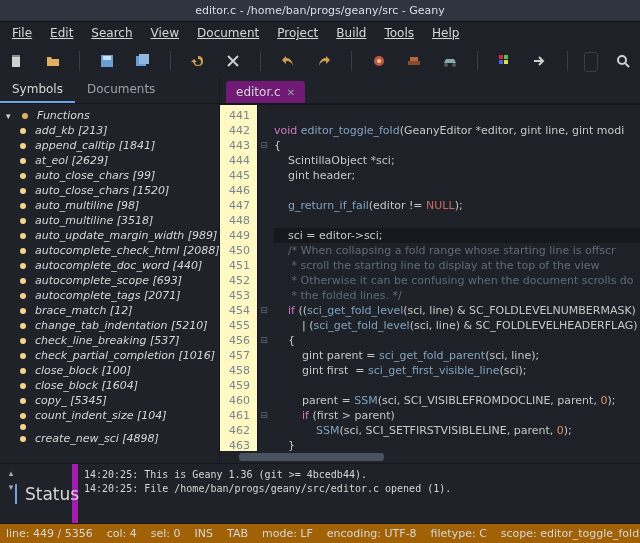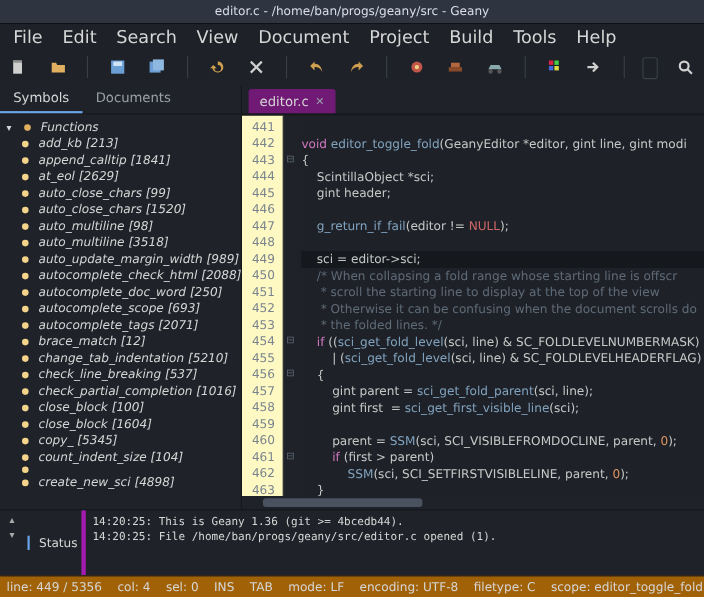--- a/index.html
+++ b/index.html
@@ -19,21 +19,21 @@
     --func:#81a2be;
     --ident:#c5c8c6;
     --comment:#5f6b78;
     --type:#8abeb7;
     --hl-line:#15181c;
   }
   *{box-sizing:border-box;font-family:"DejaVu Sans","Segoe UI",sans-serif;}
   html,body{margin:0;padding:0;background:#1b1f25;}
   #app{width:640px;height:543px;background:var(--bg);color:var(--fg);display:flex;flex-direction:column;overflow:hidden;position:relative;}
   .titlebar{height:22px;background:#2e3440;color:#d8dee9;font-size:11px;display:flex;align-items:center;justify-content:center;border-bottom:1px solid var(--border);}
-  .menubar{height:22px;background:var(--bg);display:flex;align-items:center;padding:0 4px;gap:2px;font-size:16px;color:var(--fg);}
+  .menubar{height:22px;background:var(--bg);display:flex;align-items:center;padding:0 4px;gap:2px;font-size:12px;color:var(--fg);text-decoration:underline;}
   .menubar .menu{padding:2px 8px;cursor:default;border-radius:3px;}
   .toolbar{height:34px;background:var(--bg);display:flex;align-items:center;padding:0 6px;gap:14px;border-bottom:none;}
   .toolbar .tbtn{width:22px;height:22px;display:flex;align-items:center;justify-content:center;color:var(--fg-dim);}
   .toolbar .sep{width:1px;height:20px;background:#3a3f47;margin:0 2px;}
   .toolbar svg{width:16px;height:16px;}
   .toolbar .search{flex:1;}
   .toolbar .search input{width:100%;height:20px;background:var(--bg);border:1px solid #3a3f47;border-radius:3px;color:var(--fg);font-size:11px;padding:0 6px;}
   .body{flex:1;display:flex;min-height:0;}
   .sidebar{width:220px;display:flex;flex-direction:column;background:#1f2329;border-right:1px solid #14171b;min-height:0;}
   .side-tabs{display:flex;height:26px;border-bottom:1px solid #14171b;font-size:12px;}
@@ -55,21 +55,21 @@
   .code .ln{display:block;height:15px;}
   .code .ln.hl{background:var(--hl-line);}
   .kw{color:var(--kw);}
   .fn{color:var(--func);}
   .nm{color:var(--num);}
   .nu{color:var(--null);font-weight:normal;}
   .cm{color:var(--comment);}
   .hscroll{height:12px;background:#1f2329;display:flex;align-items:center;padding:0 2px;}
   .hscroll .thumb{height:8px;background:#4a5260;border-radius:3px;width:35%;margin-left:4%;}
   .msg-area{height:60px;background:#1f2329;border-top:1px solid #14171b;display:flex;}
-  .msg-side{width:56px;display:flex;align-items:center;justify-content:center;color:var(--fg);font-size:11px;border-right:4px solid #a21caf;}
+  .msg-side{width:56px;display:flex;align-items:center;justify-content:center;color:var(--fg);font-size:17px;border-right:6px solid #a21caf;}
   .msg-side-inner{border-left:2px solid #6aa3e8;padding-left:8px;}
   .msg-icons{width:22px;display:flex;flex-direction:column;align-items:center;justify-content:flex-start;padding-top:4px;gap:4px;}
   .msg-body{flex:1;font-family:"DejaVu Sans Mono",monospace;font-size:10px;color:var(--fg);padding:4px 6px;line-height:14px;white-space:pre;}
   .statusbar{height:20px;background:#a16207;border-top:1px solid #14171b;display:flex;align-items:center;font-size:11px;color:var(--fg);padding:0 6px;gap:14px;}
   .statusbar span{white-space:nowrap;}
   
   svg{stroke:none;}
 </style>
 </head>
 <body>
@@ -228,21 +228,21 @@
           <div class="node">
             <span class="bullet"></span>
             <span class="label">auto_update_margin_width [989]</span>
           </div>
           <div class="node">
             <span class="bullet"></span>
             <span class="label">autocomplete_check_html [2088]</span>
           </div>
           <div class="node">
             <span class="bullet"></span>
-            <span class="label">autocomplete_doc_word [250]</span>
+            <span class="label">autocomplete_doc_word [440]</span>
           </div>
           <div class="node">
             <span class="bullet"></span>
             <span class="label">autocomplete_scope [693]</span>
           </div>
           <div class="node">
             <span class="bullet"></span>
             <span class="label">autocomplete_tags [2071]</span>
           </div>
           <div class="node">

